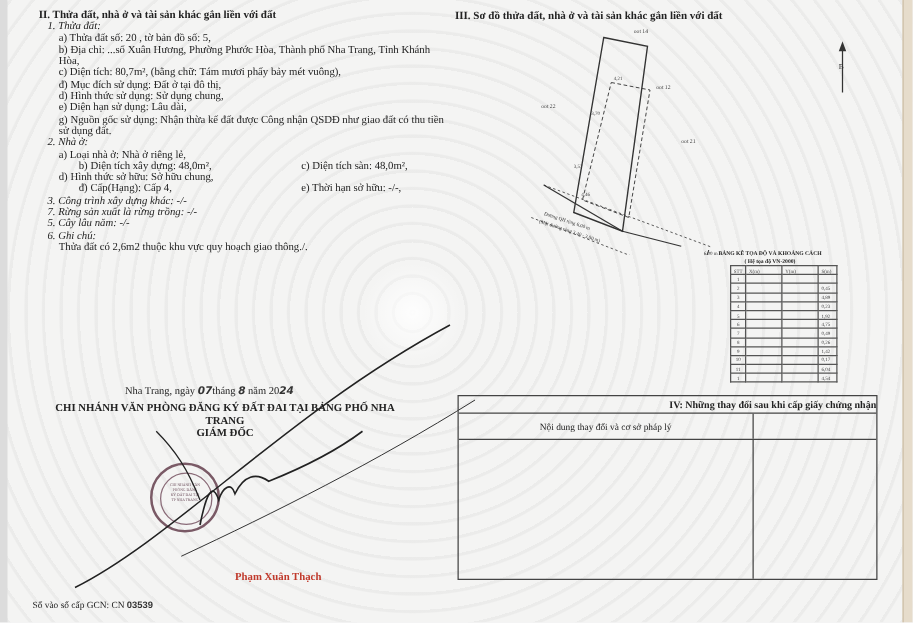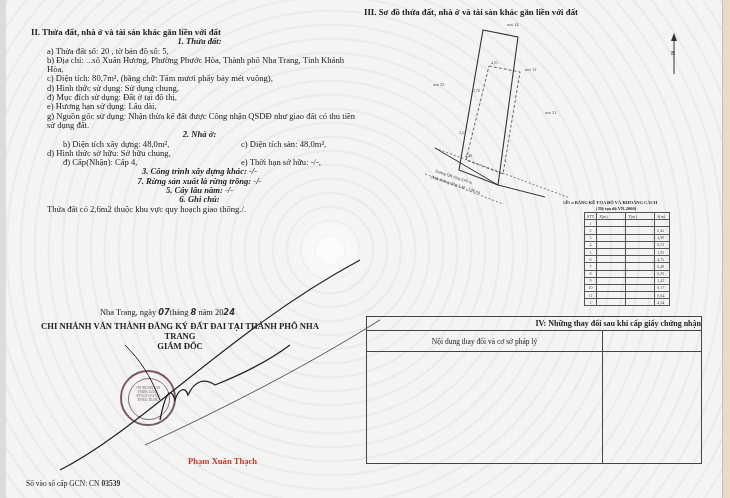--- a/index.html
+++ b/index.html
@@ -12,22 +12,22 @@
   .page {
     position:absolute; left:0; top:0; width:730px; height:498px;
     background:
       radial-gradient(circle at 330px 250px, rgba(255,255,255,0.9) 0px, rgba(255,255,255,0) 40px),
       repeating-radial-gradient(circle at 330px 250px, rgba(0,0,0,0.035) 0px, rgba(0,0,0,0.035) 2px, rgba(0,0,0,0) 3px, rgba(0,0,0,0) 14px),
       #f4f4f3;
   }
   .left-edge { position:absolute; left:0; top:0; width:6px; height:498px; background:#dcdcdc; }
   .right-edge { position:absolute; left:722px; top:0; width:8px; height:498px; background:#e6dccb; border-left:1px solid #cdbfa8; }
   .sec2 { position:absolute; left:31px; top:7px; width:330px; font-size:8.6px; line-height:9.3px; }
-  .sec2 .h { font-weight:bold; font-size:8.8px;margin-top:21px; }
-  .sec2 .sub { font-weight:bold; font-style:italic; padding-left:7px;text-align:center; }
+  .sec2 .h { font-weight:bold; font-size:8.8px; }
+  .sec2 .sub { font-weight:normal; font-style:italic; padding-left:7px; }
   .sec2 .item { padding-left:16px; }
   .row2 { display:flex; }
   .row2 > div:first-child { width:178px;padding-left:16px; }
   .sec3-title { position:absolute; left:364px; top:7px; font-size:8.8px; font-weight:bold; }
   .diagram { position:absolute; left:395px; top:14px; width:300px; height:190px; }
   .diagram svg text { font-family:"Liberation Serif", serif; }
   .coord-table-title { position:absolute; left:566px; top:200px; font-size:4.5px; font-weight:bold; width:100px; text-align:center; line-height:6px; }
   table.coord { position:absolute; left:584px; top:212px; border-collapse:collapse; font-size:4px; }
   table.coord td, table.coord th { border:0.6px solid #555; padding:0 2px; height:6.2px; font-weight:normal; color:#444; }
   table.coord td.c1 { width:6px; text-align:center; }
@@ -35,21 +35,21 @@
   table.coord td.c4 { width:10px; }
   .sign-date { position:absolute; left:100px; top:307px; font-size:8.4px; }
   .sign-date .hand { font-family:"DejaVu Sans", sans-serif; font-style:italic; color:#333; font-weight:bold;margin-top:14px; }
   .org { position:absolute; left:30px; top:321px; width:300px; text-align:center; font-size:8.6px; font-weight:bold; line-height:10px; }
   .signer { position:absolute; left:188px; top:412px; color:#c0392b; font-weight:bold; font-size:8.6px;margin-top:44px; }
   .stamp { position:absolute; left:120px; top:370px; width:56px; height:56px; border-radius:50%; border:2px solid #7a5a66; box-sizing:border-box; }
   .stamp::after { content:""; position:absolute; left:6px; top:6px; width:40px; height:40px; border-radius:50%; border:1px solid #8a6b78; }
   .stamp-inner { position:absolute; left:14px; top:14px; width:24px; font-size:3px; line-height:4px; color:#6b4d5a; text-align:center; }
   .sig-svg { position:absolute; left:0; top:0; width:730px; height:498px; pointer-events:none; }
   .gcn { position:absolute; left:26px; top:479px; font-size:7.5px; }
-  .gcn .hand { font-family:Liberation Serif, serif; font-weight:bold; color:#333; }
+  .gcn .hand { font-family:Liberation Sans, sans-serif; font-weight:bold; color:#333; }
   .sec4 { position:absolute; left:366px; top:316px; width:334px; height:146px; border:1px solid #444; }
   .sec4 .title { height:13px; border-bottom:1px solid #444; text-align:right; font-size:8px; font-weight:bold; line-height:13px; }
   .sec4 .hdr { display:flex; height:20px; border-bottom:1px solid #444; }
   .sec4 .hdr > div { font-size:7.5px; text-align:left; display:flex; align-items:center; justify-content:center; line-height:7px; }
   .sec4 .col1 { width:235px; border-right:1px solid #444; }
   .sec4 .col2 { flex:1; }
   .sec4 .body { display:flex; height:111px; }
   .sec4 .body .col1 { height:100%; }
 </style>
 </head>
@@ -58,32 +58,33 @@
 <div class="page">
   <div class="left-edge"></div>
   <div class="right-edge"></div>
 
   <div class="sec2">
     <div class="h">II. Thửa đất, nhà ở và tài sản khác gắn liền với đất</div>
     <div class="sub">1. Thửa đất:</div>
     <div class="item">a) Thửa đất số: 20          , tờ bản đồ số: 5,</div>
     <div class="item">b) Địa chỉ: ...số Xuân Hương, Phường Phước Hòa, Thành phố Nha Trang, Tỉnh Khánh Hòa,</div>
     <div class="item">c) Diện tích: 80,7m², (bằng chữ: Tám mươi phẩy bảy mét vuông),</div>
+    <div class="item">đ) Mục đích sử dụng: Đất ở tại đô thị,</div>
     <div class="item">d) Hình thức sử dụng: Sử dụng chung,</div>
-    <div class="item">đ) Mục đích sử dụng: Đất ở tại đô thị,</div>
-    <div class="item">e) Hương hạn sử dụng: Lâu dài,</div>
+    <div class="item">e) Diện hạn sử dụng: Lâu dài,</div>
     <div class="item">g) Nguồn gốc sử dụng: Nhận thừa kế đất được Công nhận QSDĐ như giao đất có thu tiền sử dụng đất.</div>
     <div class="sub">2. Nhà ở:</div>
+    <div class="item">a) Loại nhà ở: Nhà ở riêng lẻ,</div>
     <div class="item row2">
       <div>b) Diện tích xây dựng: 48,0m²,</div>
       <div>c) Diện tích sàn: 48,0m²,</div>
     </div>
     <div class="item">d) Hình thức sở hữu: Sở hữu chung,</div>
     <div class="item row2">
-      <div>đ) Cấp(Nhận): Cấp 4,</div>
+      <div>đ) Cấp(Hạng): Cấp 4,</div>
       <div>e) Thời hạn sở hữu: -/-,</div>
     </div>
     <div class="sub">3. Công trình xây dựng khác: -/-</div>
     <div class="sub">7. Rừng sản xuất là rừng trồng: -/-</div>
     <div class="sub">5. Cây lâu năm: -/-</div>
     <div class="sub">6. Ghi chú:</div>
     <div class="item">Thửa đất có 2,6m2 thuộc khu vực quy hoạch giao thông./.</div>
   </div>
 
   <div class="sec3-title">III. Sơ đồ thửa đất, nhà ở và tài sản khác gắn liền với đất</div>
@@ -205,21 +206,21 @@
   </tbody>
     </table>
 
   <div class="sign-date">
     <span>Nha Trang, ngày</span>
     <span class="hand">07</span><span>tháng</span>
     <span class="hand">8</span>
     <span>năm 20</span><span class="hand">24</span>
   </div>
   <div class="org">
-    <div>CHI NHÁNH VĂN THÀNH ĐĂNG KÝ ĐẤT ĐAI TẠI THÀNH PHỐ NHA TRANG</div>
+    <div>CHI NHÁNH VĂN PHÒNG ĐĂNG KÝ ĐẤT ĐAI TẠI BẢNG PHỐ NHA TRANG</div>
     <div>GIÁM ĐỐC</div>
   </div>
 
   <div class="stamp">
     <div class="stamp-inner">CHI NHÁNH VĂN PHÒNG ĐĂNG KÝ ĐẤT ĐAI TẠI TP NHA TRANG</div>
   </div>
 
   <svg class="sig-svg" viewBox="0 0 730 498">
     <path d="M60,470 C140,430 230,330 360,260" fill="none" stroke="#222" stroke-width="1.2"></path>
     <path d="M125,345 C140,360 150,375 160,400" fill="none" stroke="#222" stroke-width="1"></path>

